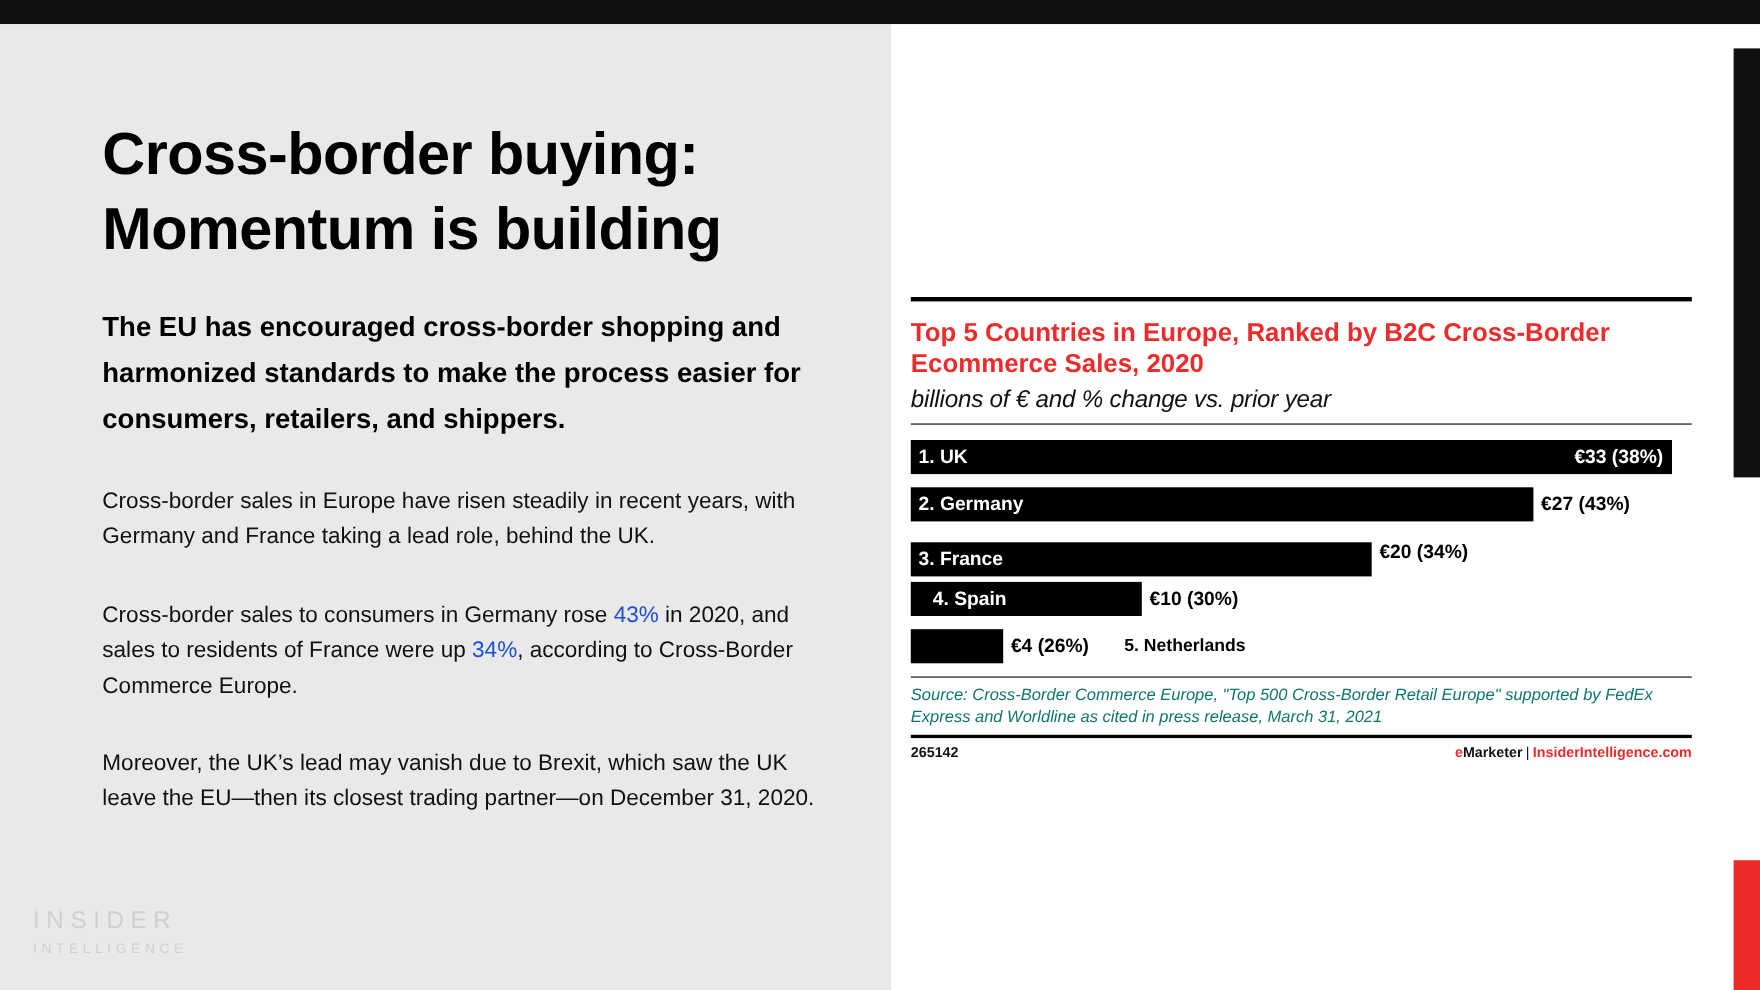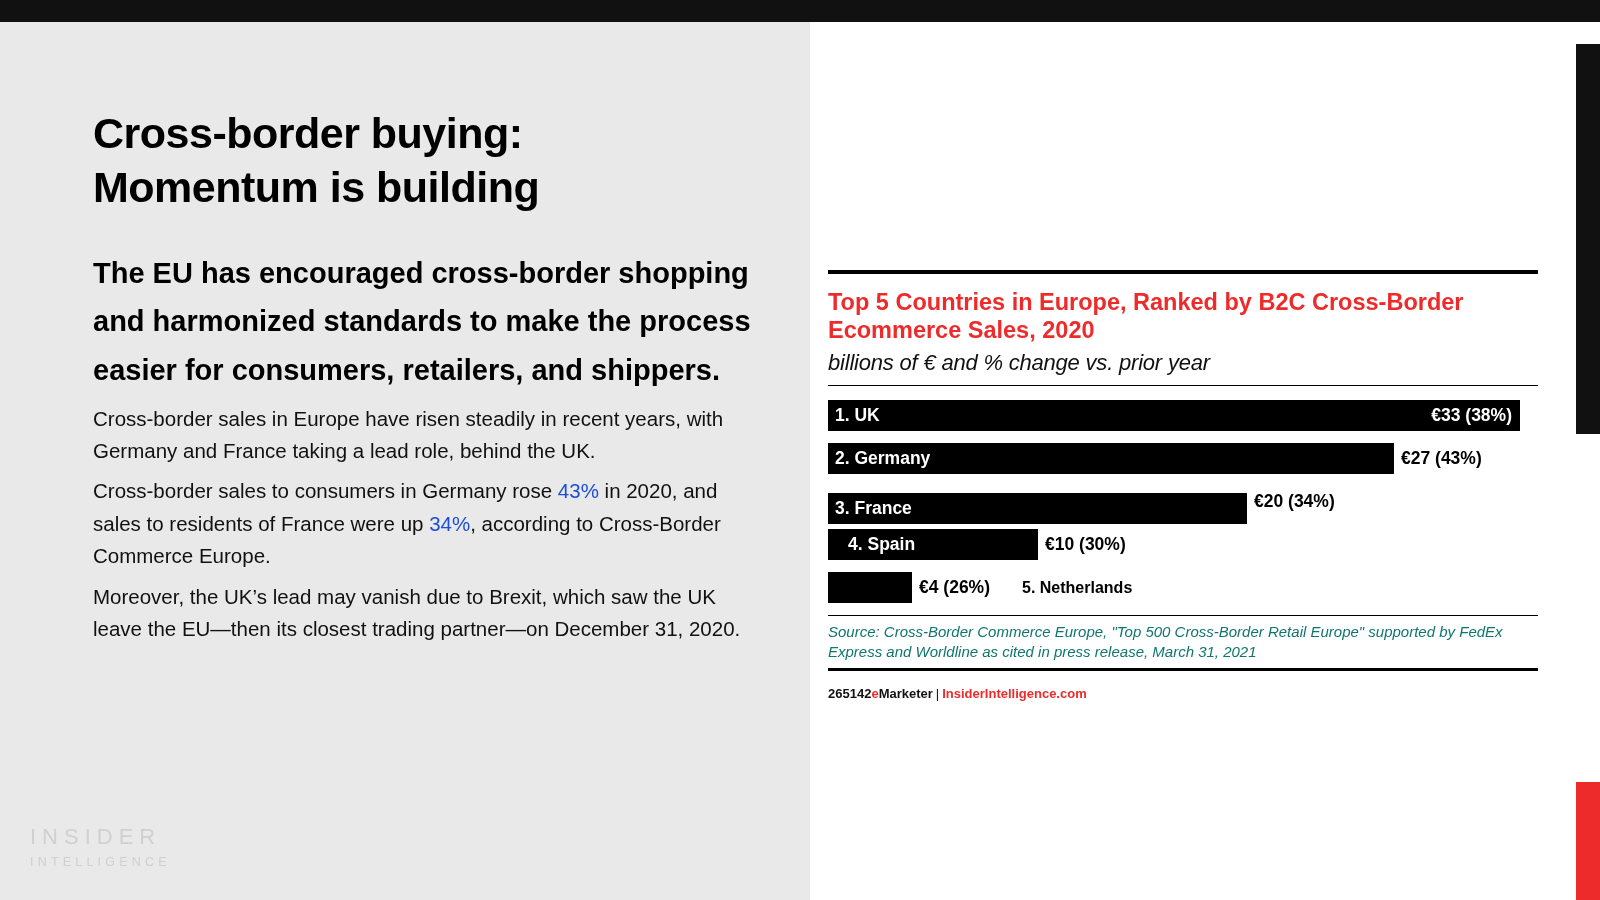--- a/index.html
+++ b/index.html
@@ -27,35 +27,35 @@
     width: 810px; height: 878px;
     background: #e9e9e9;
     padding: 0 0 0 0;
   }
   .left-inner {
     position: absolute;
     left: 93px; top: 85px;
     width: 660px;
   }
   .headline {
-    font-size: 43px;
+    font-size: 54px;
     line-height: 1.25;
     font-weight: bold;
     color: #000000;
     letter-spacing: -0.5px;
   }
   .subhead {
     margin-top: 34px;
-    font-size: 29px;
+    font-size: 25px;
     line-height: 1.68;
     font-weight: bold;
     color: #000000;
   }
   .body-para {
-    margin-top: 8px;
+    margin-top: 38px;
     font-size: 20.5px;
     line-height: 1.58;
     color: #111111;
     max-width: 650px;
   }
   .hl { color: #1d4ed8; font-weight: normal; text-align: center; }
 
   
   .logo {
     position: absolute;
@@ -143,22 +143,23 @@
   .rule-src { border-top: 1.5px solid #000; width: 710px; margin-top: 8px; }
   .source {
     margin-top: 6px;
     font-size: 15px;
     font-style: italic;
     line-height: 1.3;
     color: #0f766e;
   }
   .rule-bottom { border-top: 3px solid #000; width: 710px; margin-top: 7px; }
   .footer {
-    margin-top: 15px;
+    margin-top: 5px;
     display: flex;
+    justify-content: space-between;
     align-items: baseline;
     font-size: 13px;
     width: 710px;
   }
   .footer-id { font-weight: bold; color: #111; }
   .footer-brand { font-weight: bold; color: #111; }
   .footer-brand .e { color: #ee2b2b; }
   .footer-brand .sep { color: #111; font-weight: normal; padding: 0 3px; }
   .footer-brand .site { color: #ee2b2b; }
 

